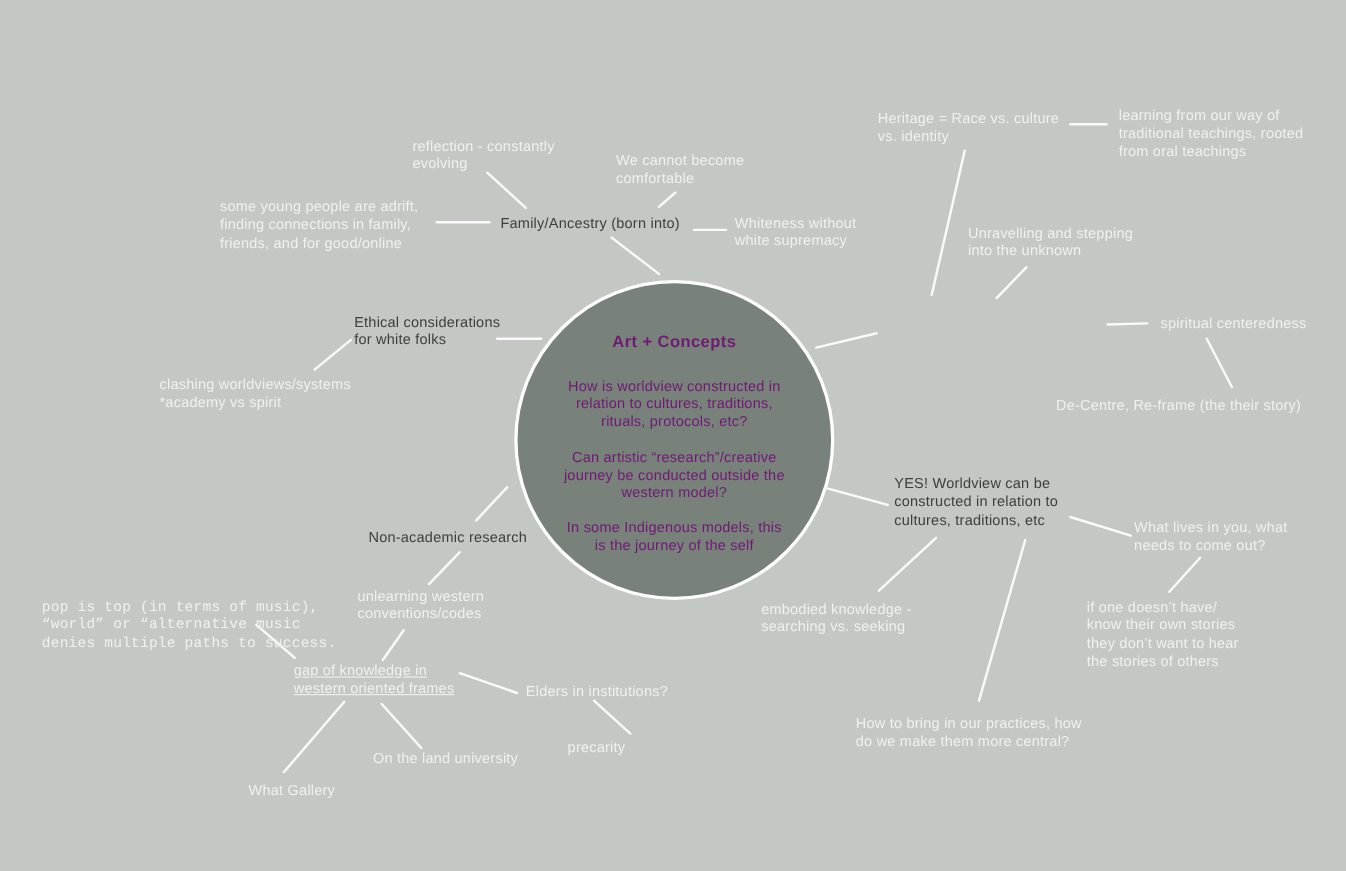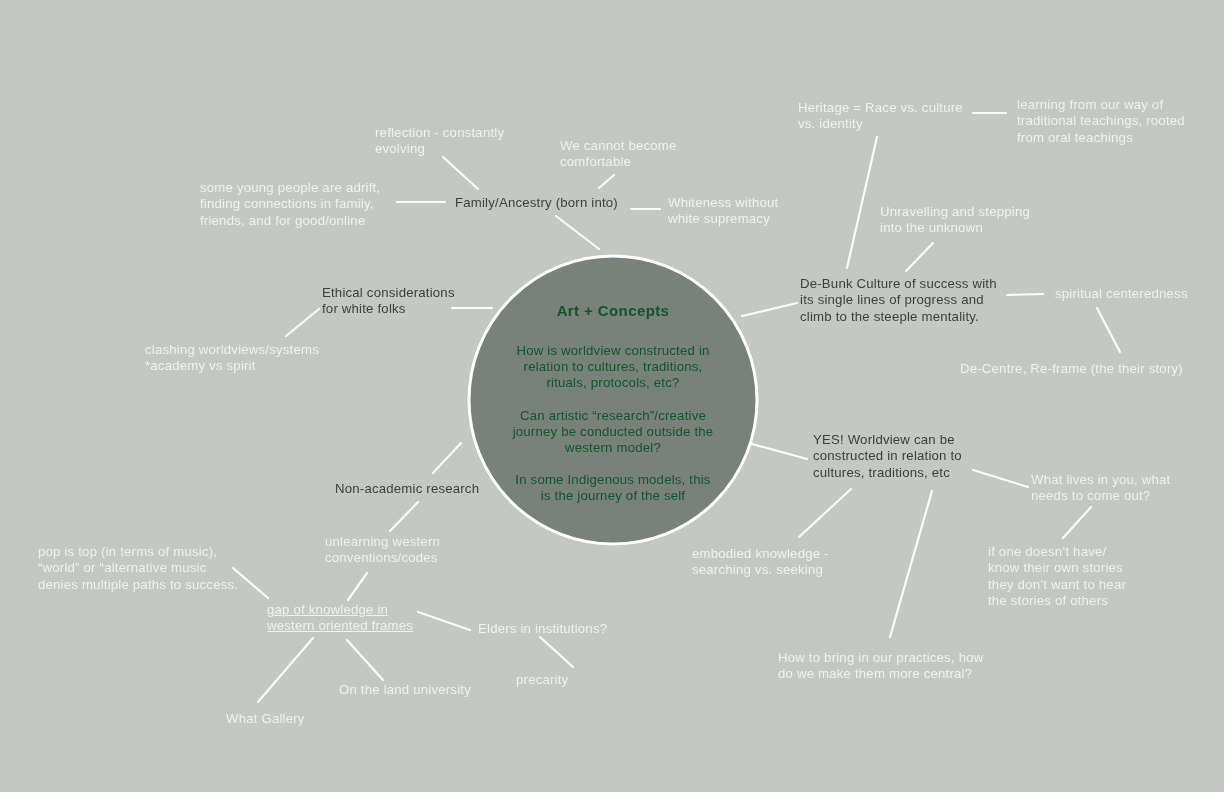--- a/index.html
+++ b/index.html
@@ -42,21 +42,21 @@
     white-space: pre-line;
   }
   .node.light { color: var(--text_light); }
   .node.dark  { color: var(--text_dark); }
   .center-text {
     position: absolute;
     left: 477px;
     top: 302px;
     width: 272px;
     text-align: center;
-    color: #14532d;
+    color: #701a75;
   }
   .center-title {
     font-weight: bold;
     font-size: 15px;
     letter-spacing: 0.4px;
     margin: 0 0 24px 0;
   }
   .center-para {
     font-size: 13.2px;
     line-height: 16.2px;
@@ -122,23 +122,20 @@
   <div class="node dark" style="left:455px;  top:195px;">Family/Ancestry (born into)</div>
   <div class="node light" style="left:668px;  top:195px;">Whiteness without
 white supremacy</div>
   <div class="node light" style="left:798px;  top:100px;">Heritage = Race vs. culture
 vs. identity</div>
   <div class="node light" style="left:1017px; top:97px;">learning from our way of
 traditional teachings, rooted
 from oral teachings</div>
   <div class="node light" style="left:880px;  top:204px;">Unravelling and stepping
 into the unknown</div>
-  <div class="node dark" style="left:800px;  top:276px;">De-Bunk Culture of success with
-its single lines of  progress and
-climb to the steeple mentality.</div>
   <div class="node light" style="left:1055px; top:286px;">spiritual centeredness</div>
   <div class="node light" style="left:960px;  top:361px;">De-Centre, Re-frame (the their story)</div>
   <div class="node dark" style="left:322px;  top:285px;">Ethical considerations
 for white folks</div>
   <div class="node light" style="left:145px;  top:342px;">clashing worldviews/systems
 *academy vs spirit</div>
   <div class="node dark" style="left:813px;  top:432px;">YES! Worldview can be
 constructed in relation to
 cultures, traditions, etc</div>
   <div class="node light" style="left:1031px; top:472px;">What lives in you, what
@@ -147,21 +144,21 @@
 know their own stories
 they don’t want to hear
 the stories of others</div>
   <div class="node light" style="left:692px;  top:546px;">embodied knowledge -
 searching vs. seeking</div>
   <div class="node light" style="left:778px;  top:650px;">How to bring in our practices, how
 do we make them more central?</div>
   <div class="node dark" style="left:335px;  top:481px;">Non-academic research</div>
   <div class="node light" style="left:325px;  top:534px;">unlearning western
 conventions/codes</div>
-  <div class="node light" style="left:38px;   top:544px;">pop is top (in terms of music),
+  <div class="node light" style="left:38px;   top:544px;font-family:Liberation Mono, monospace;">pop is top (in terms of music),
 “world” or “alternative music
 denies multiple paths to success.</div>
   <div class="node light" style="left:267px;  top:602px;text-decoration:underline;">gap of knowledge in
 western oriented frames</div>
   <div class="node light" style="left:478px;  top:621px;">Elders in institutions?</div>
   <div class="node light" style="left:516px;  top:672px;">precarity</div>
   <div class="node light" style="left:339px;  top:682px;">On the land university</div>
   <div class="node light" style="left:226px;  top:711px;">What Gallery</div>
 
 </div>

